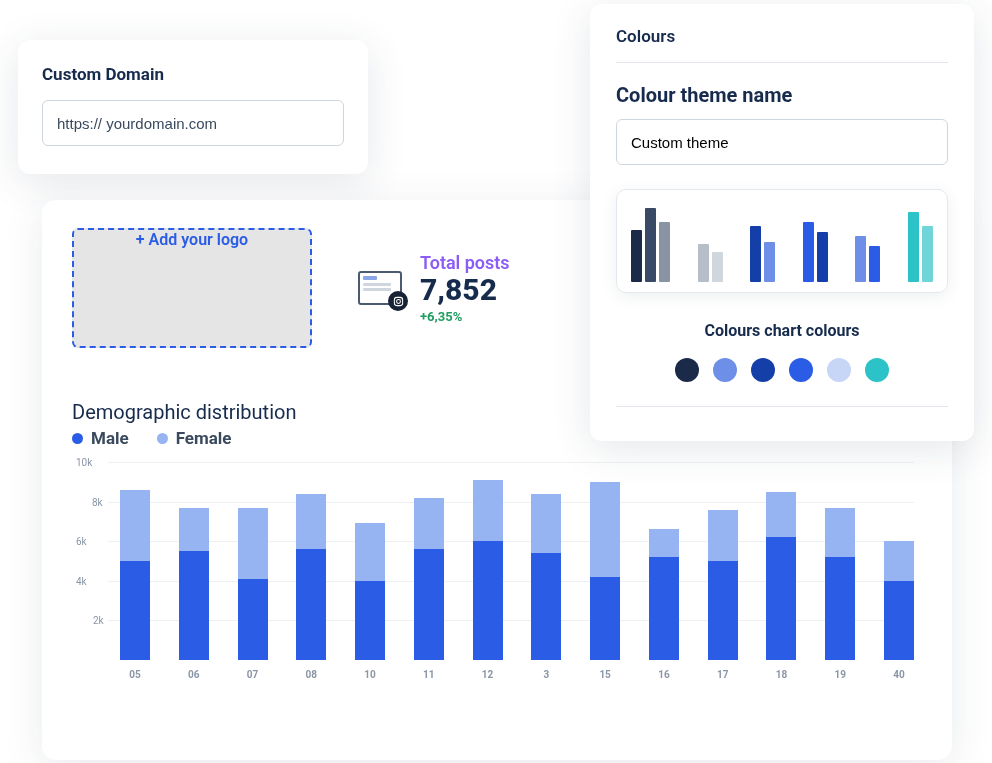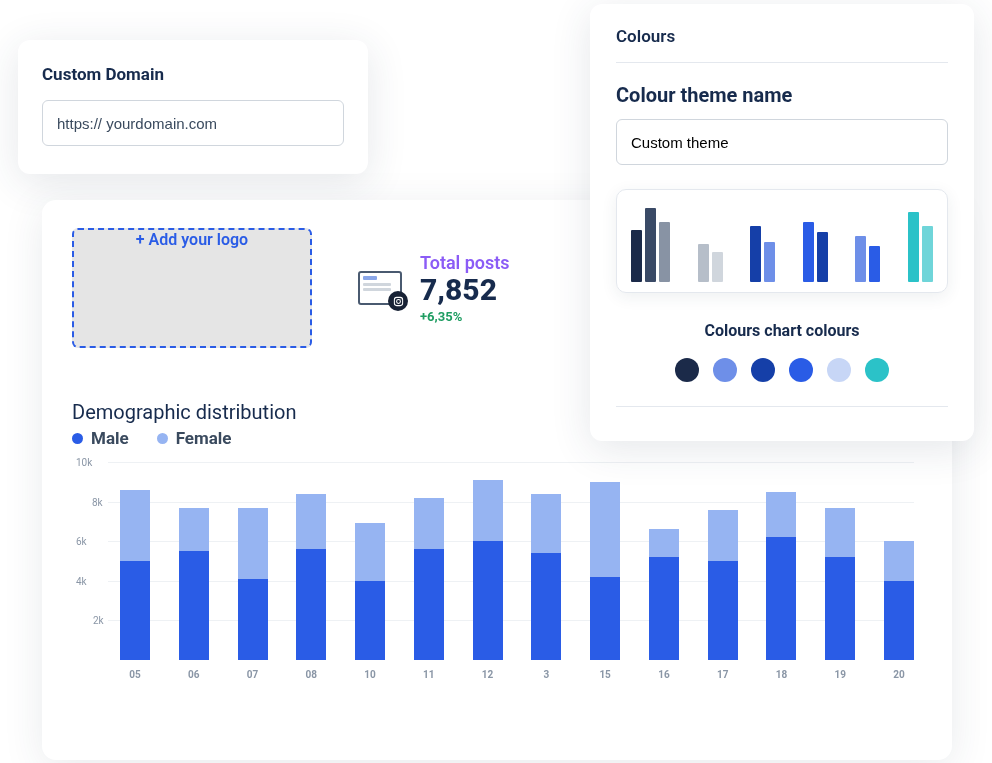--- a/index.html
+++ b/index.html
@@ -421,21 +421,21 @@
             <div class="seg-male" style="height: 102.96px;"></div>
             <div class="seg-female" style="height: 49.5px;"></div>
           </div>
           <div class="x-label">19</div>
         </div>
         <div class="bar-col">
           <div class="bar-stack">
             <div class="seg-male" style="height: 79.2px;"></div>
             <div class="seg-female" style="height: 39.6px;"></div>
           </div>
-          <div class="x-label">20</div>
+          <div class="x-label">40</div>
         </div>
       </div>
   </div>
 </div>
 
 <div class="card colours-card">
   <div class="hd">Colours</div>
   <div class="sec-lbl">Colour theme name</div>
   <input class="theme-input" type="text" value="Custom theme" style="">
 

